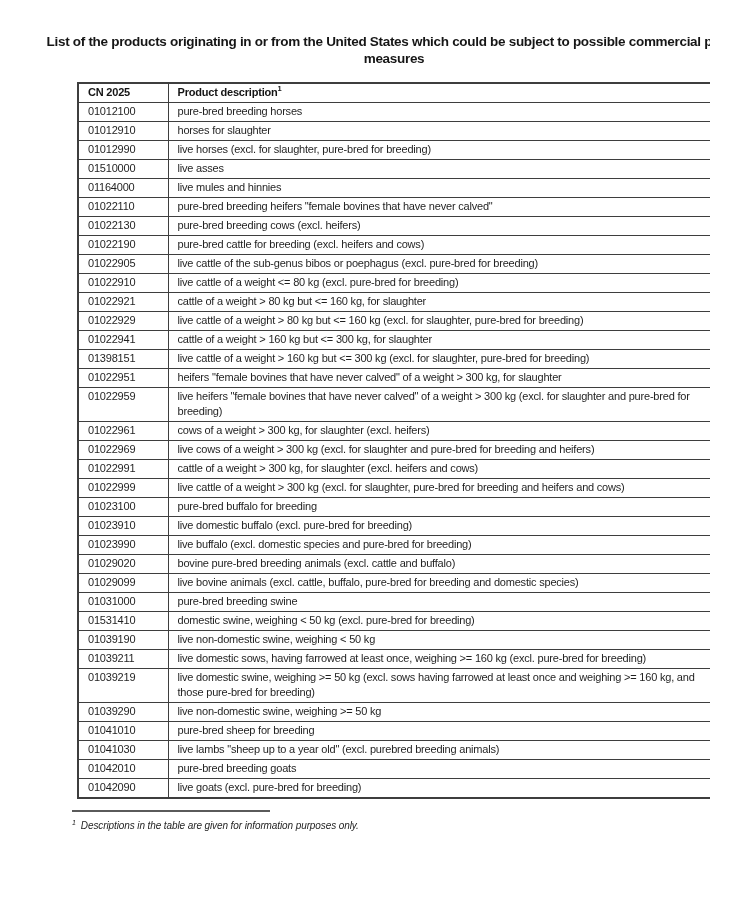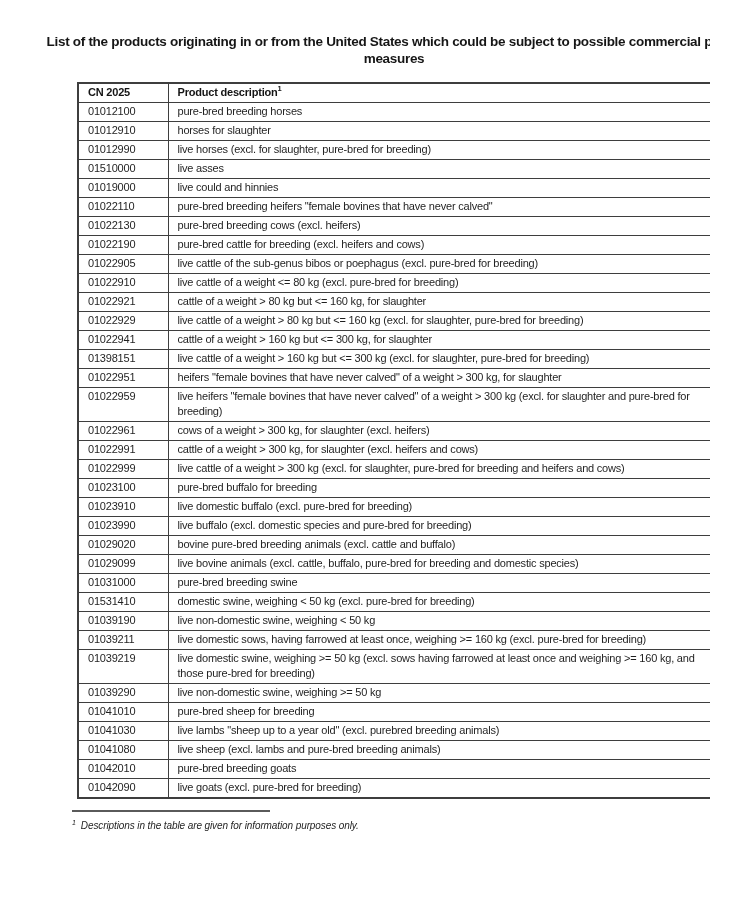--- a/index.html
+++ b/index.html
@@ -95,22 +95,22 @@
     <td>01012990</td>
     <td>live horses (excl. for slaughter, pure-bred for breeding)</td>
   </tr>
 
   <tr>
     <td>01510000</td>
     <td>live asses</td>
   </tr>
 
   <tr>
-    <td>01019000</td>
-    <td>live could and hinnies</td>
+    <td>01164000</td>
+    <td>live mules and hinnies</td>
   </tr>
 
   <tr>
     <td>01022110</td>
     <td>pure-bred breeding heifers "female bovines that have never calved"</td>
   </tr>
 
   <tr>
     <td>01022130</td>
     <td>pure-bred breeding cows (excl. heifers)</td>
@@ -159,20 +159,24 @@
   <tr>
     <td>01022959</td>
     <td>live heifers "female bovines that have never calved" of a weight &gt; 300 kg (excl. for slaughter and pure-bred for breeding)</td>
   </tr>
 
   <tr>
     <td>01022961</td>
     <td>cows of a weight &gt; 300 kg, for slaughter (excl. heifers)</td>
   </tr>
 
+  <tr>
+    <td>01022969</td>
+    <td>live cows of a weight &gt; 300 kg (excl. for slaughter and pure-bred for breeding and heifers)</td>
+  </tr>
 
   <tr>
     <td>01022991</td>
     <td>cattle of a weight &gt; 300 kg, for slaughter (excl. heifers and cows)</td>
   </tr>
 
   <tr>
     <td>01022999</td>
     <td>live cattle of a weight &gt; 300 kg (excl. for slaughter, pure-bred for breeding and heifers and cows)</td>
   </tr>
@@ -236,24 +240,20 @@
   <tr>
     <td>01041010</td>
     <td>pure-bred sheep for breeding</td>
   </tr>
 
   <tr>
     <td>01041030</td>
     <td>live lambs "sheep up to a year old" (excl. purebred breeding animals)</td>
   </tr>
 
-  <tr>
-    <td>01041080</td>
-    <td>live sheep (excl. lambs and pure-bred breeding animals)</td>
-  </tr>
 
   <tr>
     <td>01042010</td>
     <td>pure-bred breeding goats</td>
   </tr>
 
   <tr>
     <td>01042090</td>
     <td>live goats (excl. pure-bred for breeding)</td>
   </tr>

